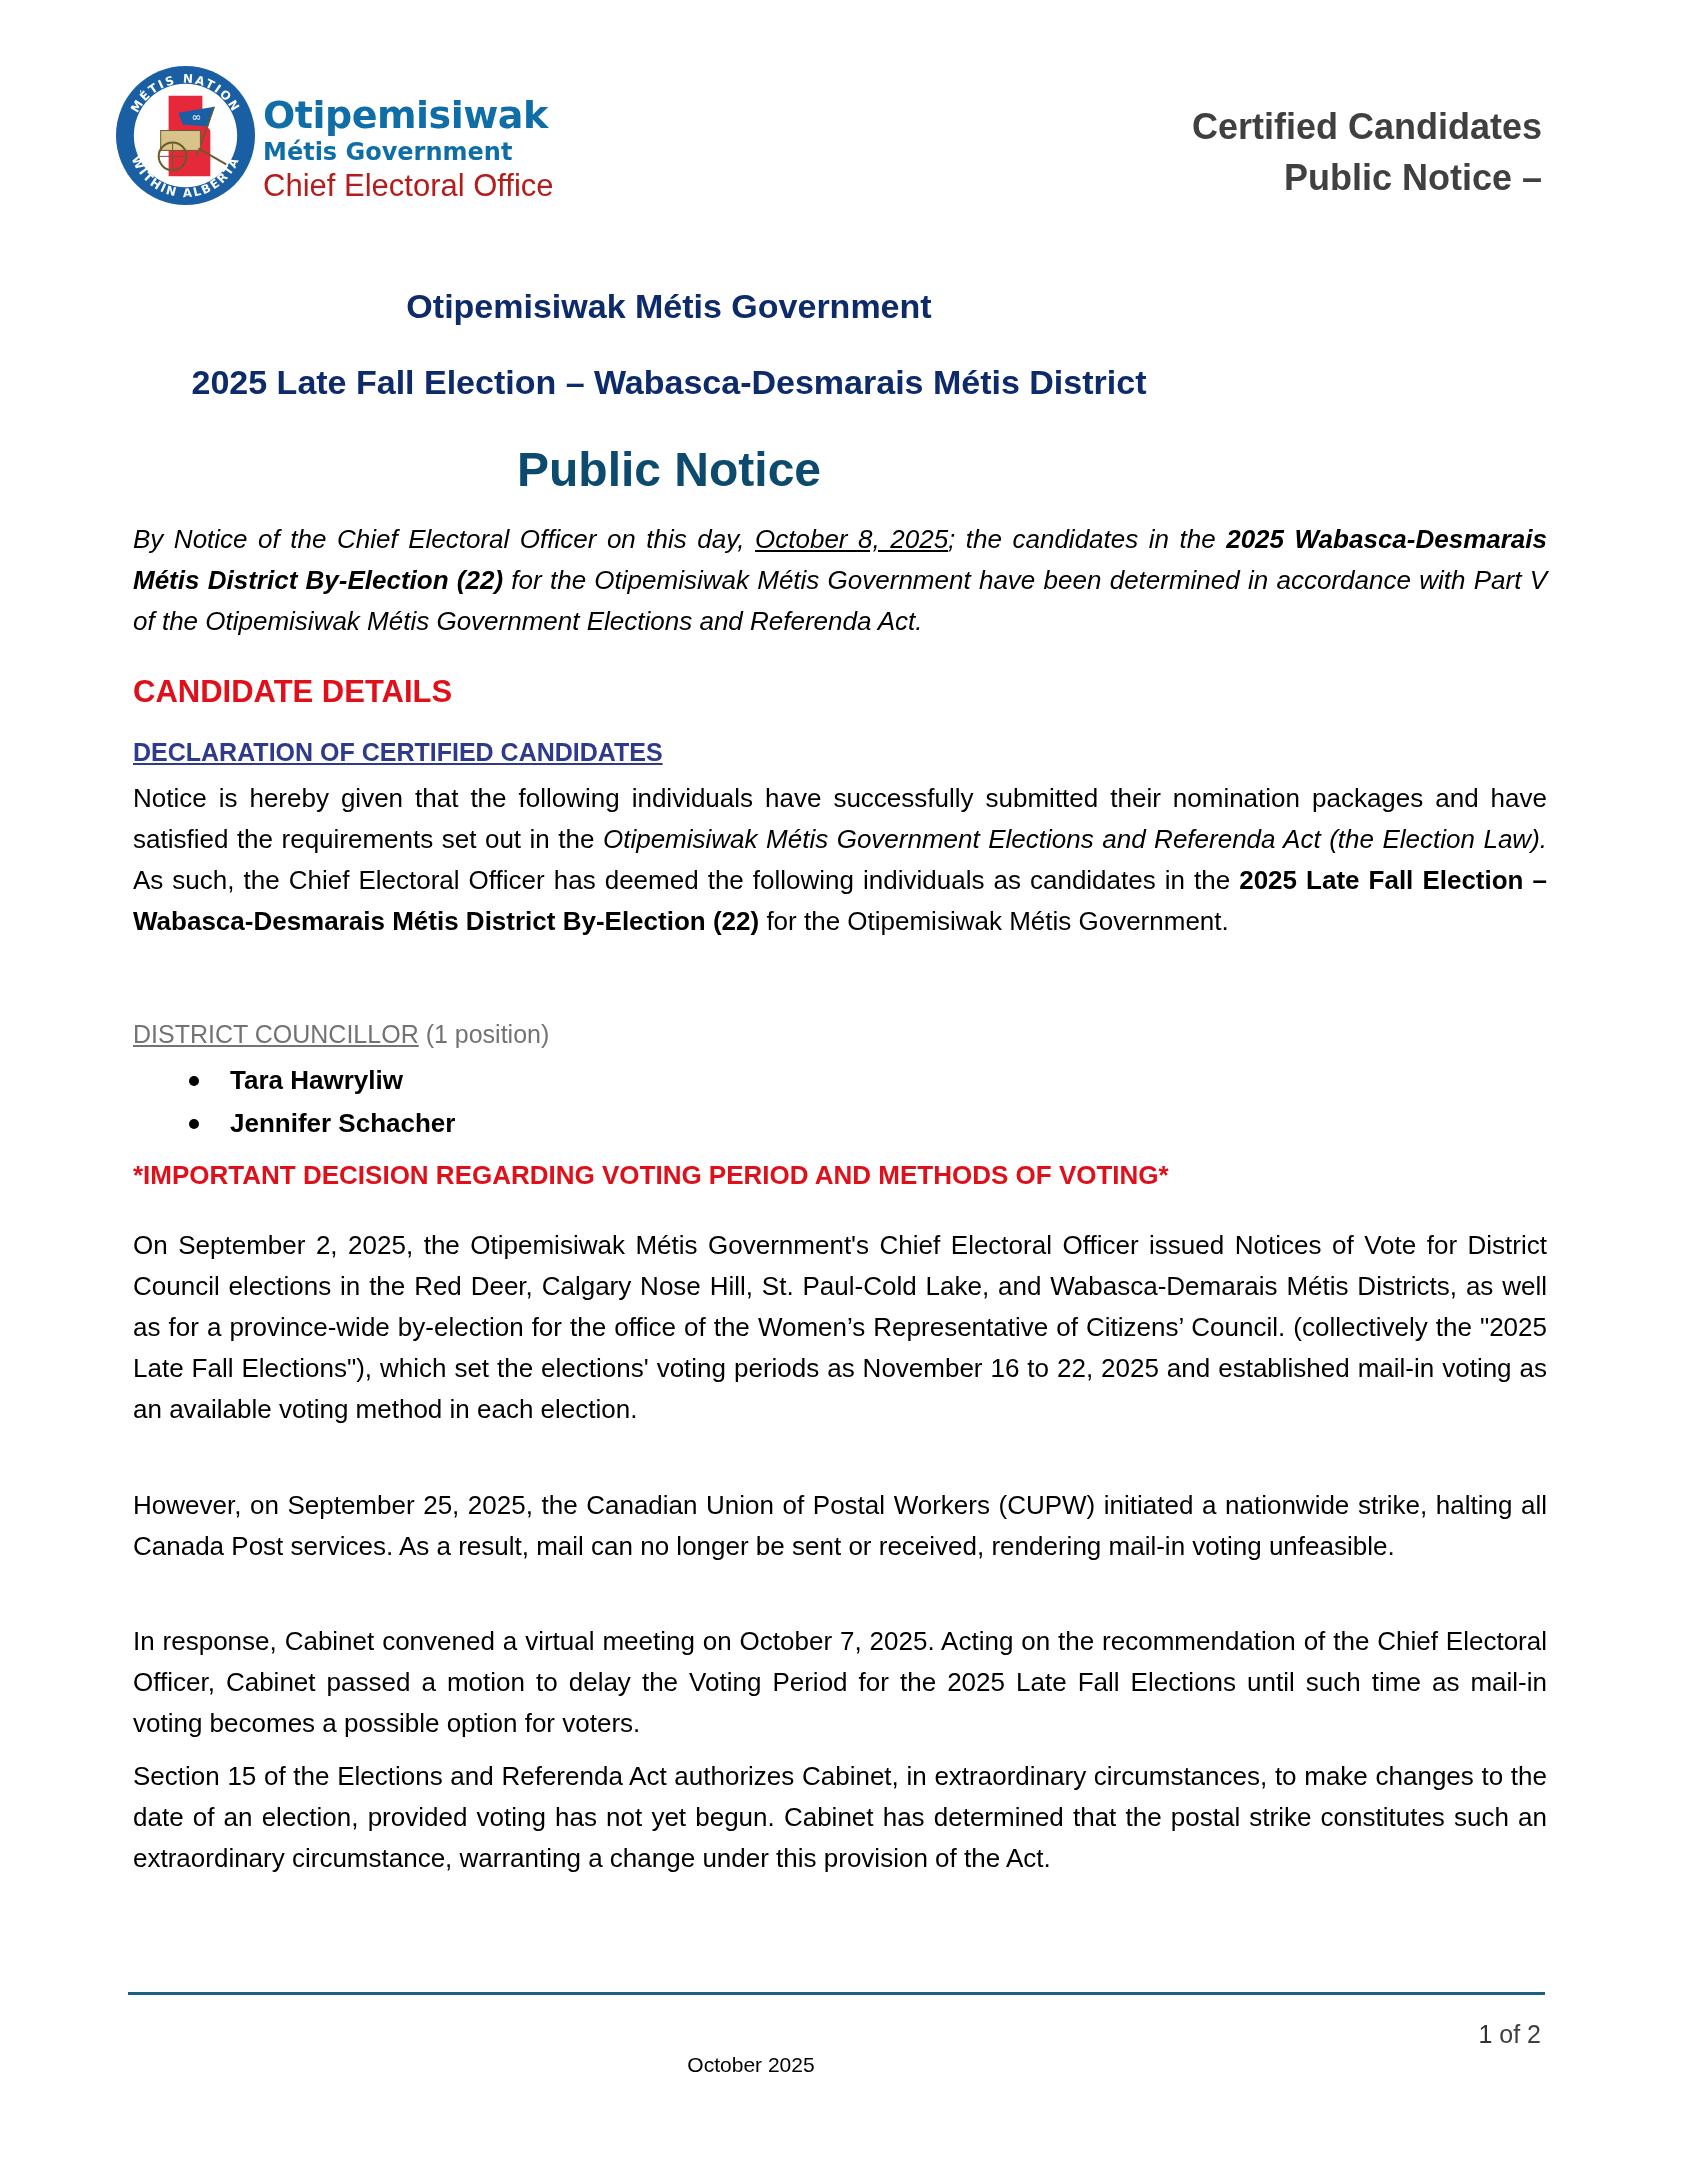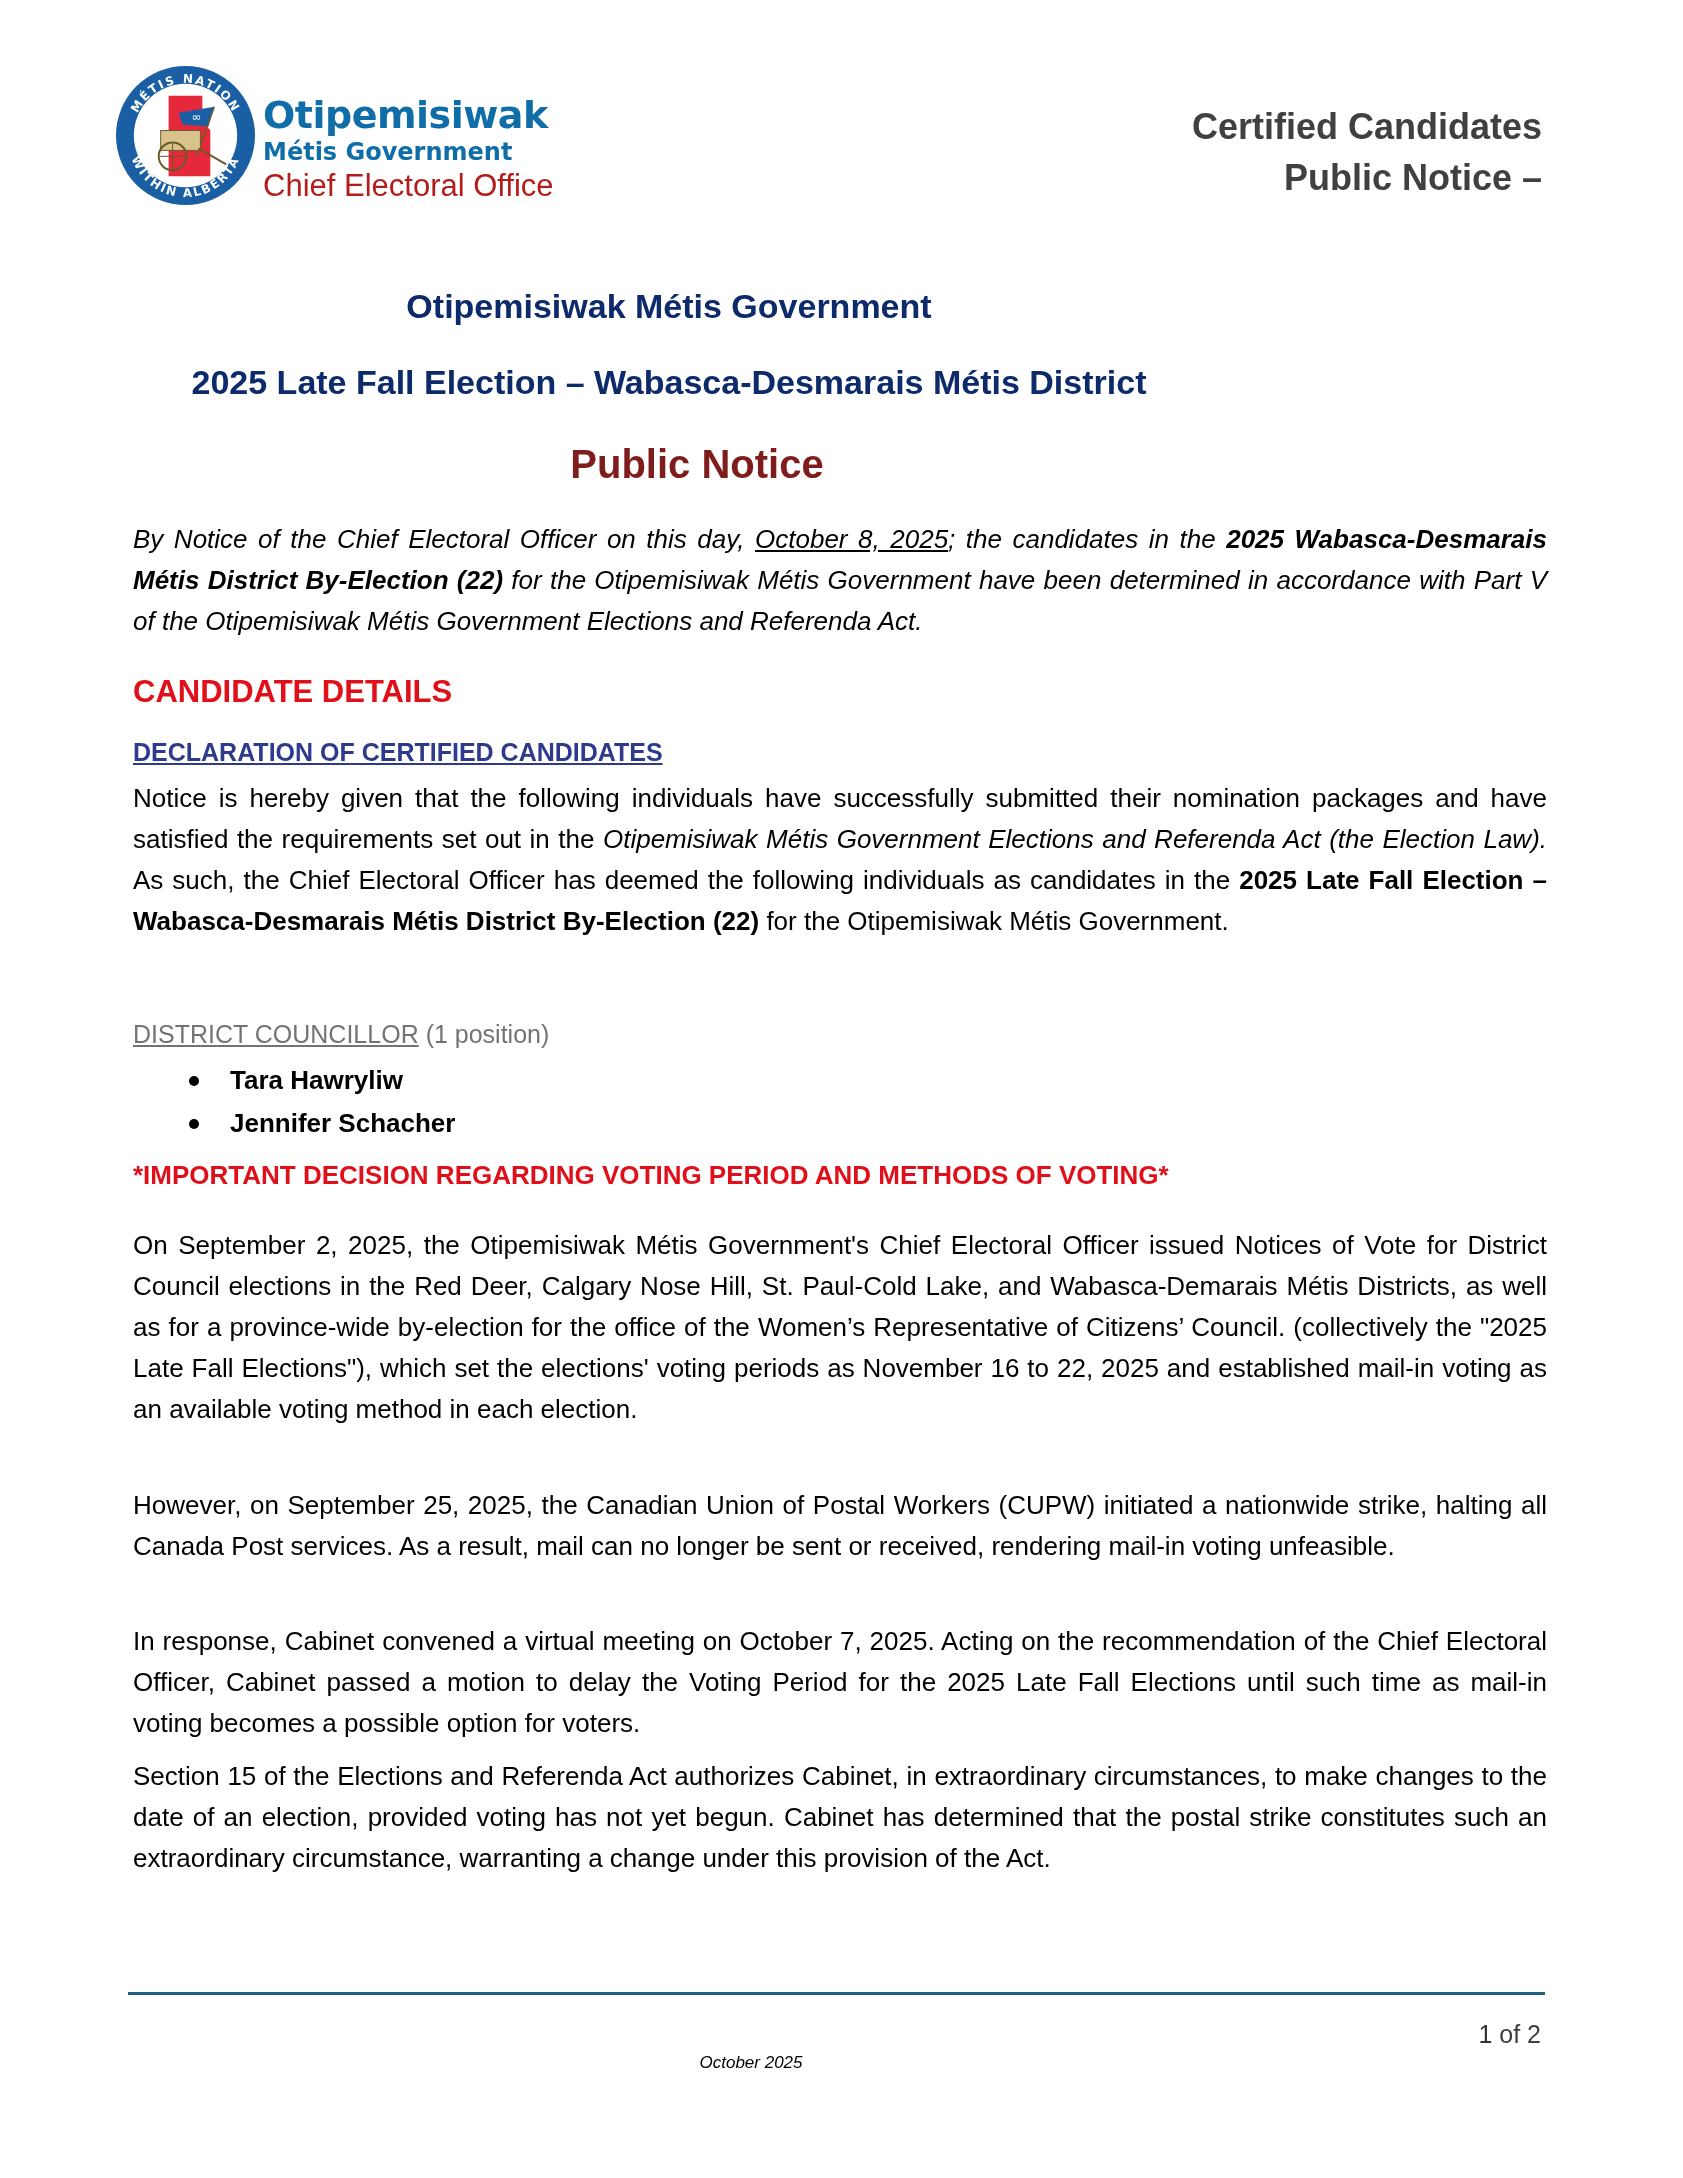--- a/index.html
+++ b/index.html
@@ -14,21 +14,21 @@
   .logo-sub { font-family: "DejaVu Sans", sans-serif; font-weight: bold; font-size: 24px; color: #0f6ea8; line-height: 30px; margin-top: 2px; }
   .logo-office { font-family: "Liberation Sans", sans-serif; font-size: 31px; color: #b51c1c; line-height: 34px; margin-top: 2px; }
 
   .doc-header { position: absolute; right: 141px; top: 101px; text-align: right;
                 font-family: "Liberation Sans", sans-serif; font-weight: bold; font-size: 36px; color: #404040; line-height: 51px; }
 
   
   .title-block { position: absolute; left: 0; width: 1338px; text-align: center; font-weight: bold; }
   .t1 { top: 287px; font-size: 34px; color: #0d2a6b; }
   .t2 { top: 363px; font-size: 34px; color: #0d2a6b; }
-  .t3 { top: 442px; font-size: 40px; color: #7f1d1d; padding-left: 28px; }
+  .t3 { top: 442px; font-size: 48px; color: #0c4a6e; }
 
   .content { position: absolute; left: 133px; width: 1414px; }
   .para { font-size: 26px; line-height: 41px; text-align: justify; margin: 0; }
   .intro { top: 519px; font-style: italic; }
   .intro b { font-style: italic; }
   .u { text-decoration: underline; }
 
   .section-head { font-size: 31px; font-weight: bold; color: #e0101a; margin: 0; }
   .sh-candidates { top: 674px; }
   .sub-head { font-size: 25px; color: #2e3a8c; margin: 0; }
@@ -44,21 +44,21 @@
 
   .important { top: 1160px; font-size: 26px; font-weight: bold; color: #e0101a; }
   .p1 { top: 1225px; }
   .p2 { top: 1485px; }
   .p3 { top: 1621px; }
   .p4 { top: 1756px; }
 
   .footer-line { position: absolute; left: 128px; top: 1992px; width: 1417px; height: 3px; background: #1f6080; }
   .page-num { position: absolute; right: 142px; top: 2020px; font-size: 25px; color: #404040; }
   .page-num .cur { color: #333; }
-  .footer-date { position: absolute; left: 0; width: 1502px; top: 2053px; text-align: center; font-size: 17px; font-style: italic; }
+  .footer-date { position: absolute; left: 0; width: 1502px; top: 2053px; text-align: center; font-size: 21px; }
 </style>
 </head>
 <body>
 
 <div class="page">
 
   <div class="logo">
     <svg width="149" height="149" viewBox="0 0 150 150">
       <defs>
         <path id="arcTop" d="M 22 75 A 53 53 0 0 1 128 75"></path>

